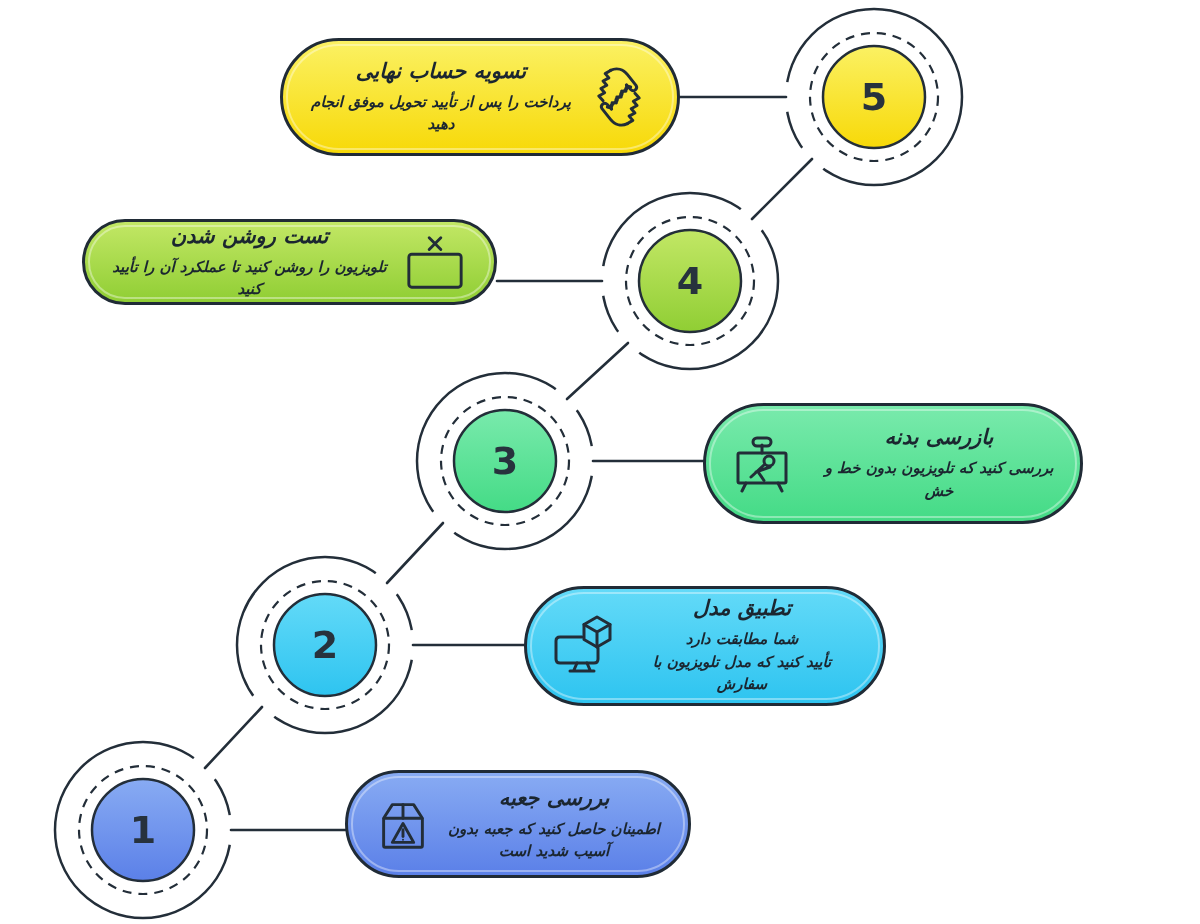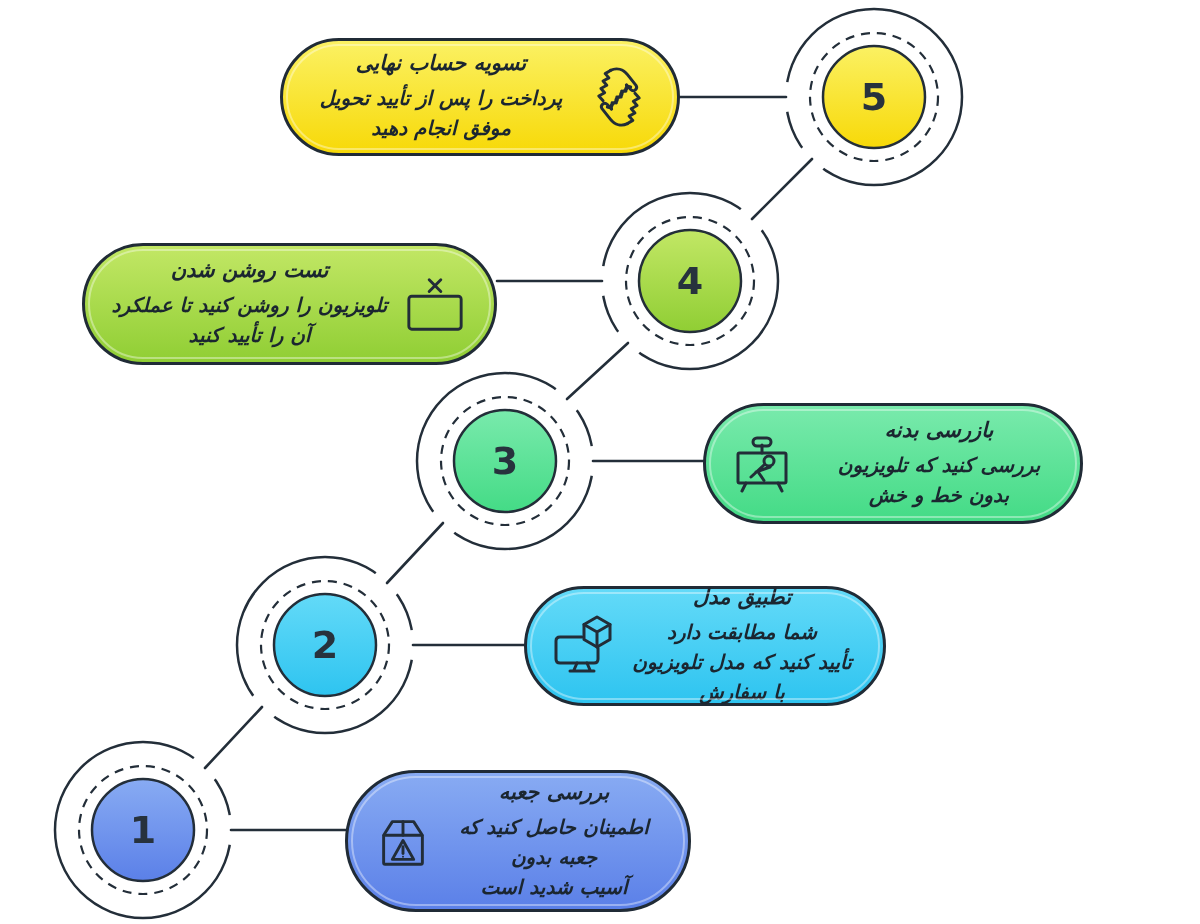--- a/index.html
+++ b/index.html
@@ -18,28 +18,28 @@
     position:absolute;z-index:1;display:flex;align-items:center;
     border:3px solid #202b36;border-radius:999px;box-sizing:border-box;
     padding:0 24px;gap:10px;color:#1b2630;font-style:italic;
   }
   .card::before{
     content:"";position:absolute;inset:3px;border:2px solid rgba(255,255,255,.38);
     border-radius:999px;pointer-events:none;
   }
   .card .txt{flex:1;direction:rtl;text-align:center;}
   .card .title{font-weight:800;font-size:21px;margin-bottom:8px;}
-  .card .desc{font-weight:700;font-size:20px;line-height:1.5;}
+  .card .desc{font-weight:700;font-size:15px;line-height:1.5;}
   .card .icon{flex:0 0 auto;display:flex;align-items:center;justify-content:center;}
   .card .icon svg{stroke:#222d38;fill:none;stroke-width:3;stroke-linecap:round;stroke-linejoin:round;}
   
-  #card-1{left:345px;top:770px;width:346px;height:142px;}
+  #card-1{left:345px;top:770px;width:346px;height:108px;}
   #card-2{left:524px;top:586px;width:362px;height:120px;}
   #card-3{left:703px;top:403px;width:380px;height:121px;gap:28px;}
-  #card-4{left:82px;top:219px;width:415px;height:122px;margin-top:24px;}
+  #card-4{left:82px;top:219px;width:415px;height:86px;}
   #card-5{left:280px;top:38px;width:400px;height:118px;}
 </style>
 </head>
 <body>
 
 <div class="stage">
 
   <svg id="diagram" width="1200" height="924" viewBox="0 0 1200 924" xmlns="http://www.w3.org/2000/svg">
     <defs>
       <linearGradient id="grad-0" x1="0" y1="0" x2="0" y2="1">

